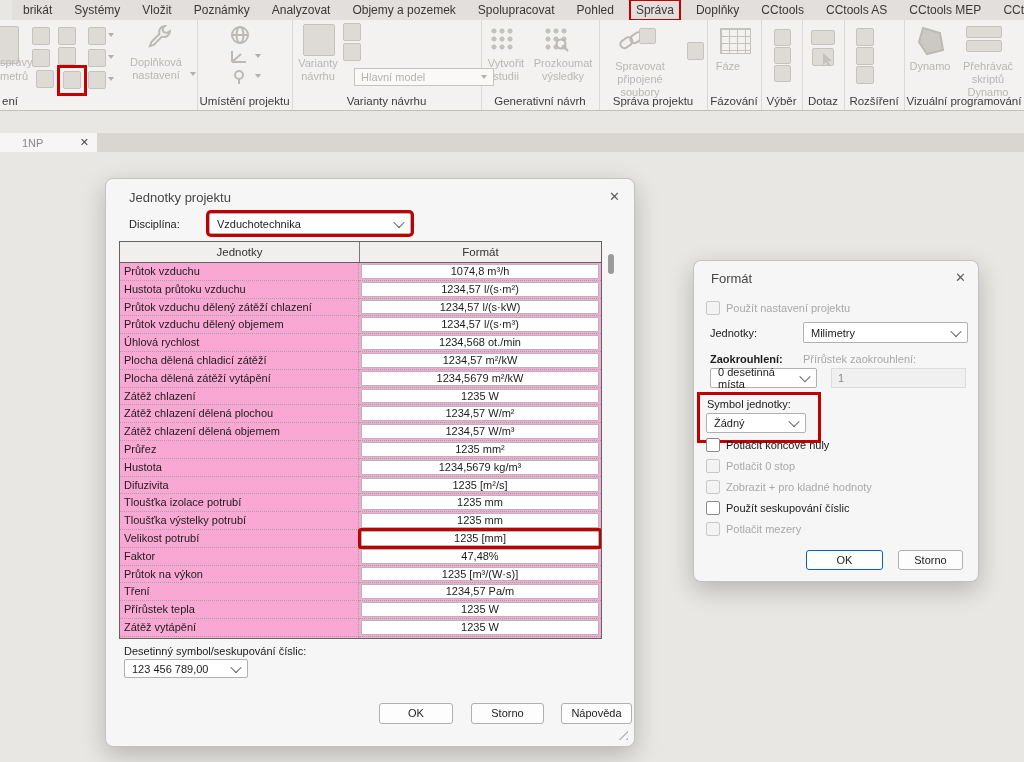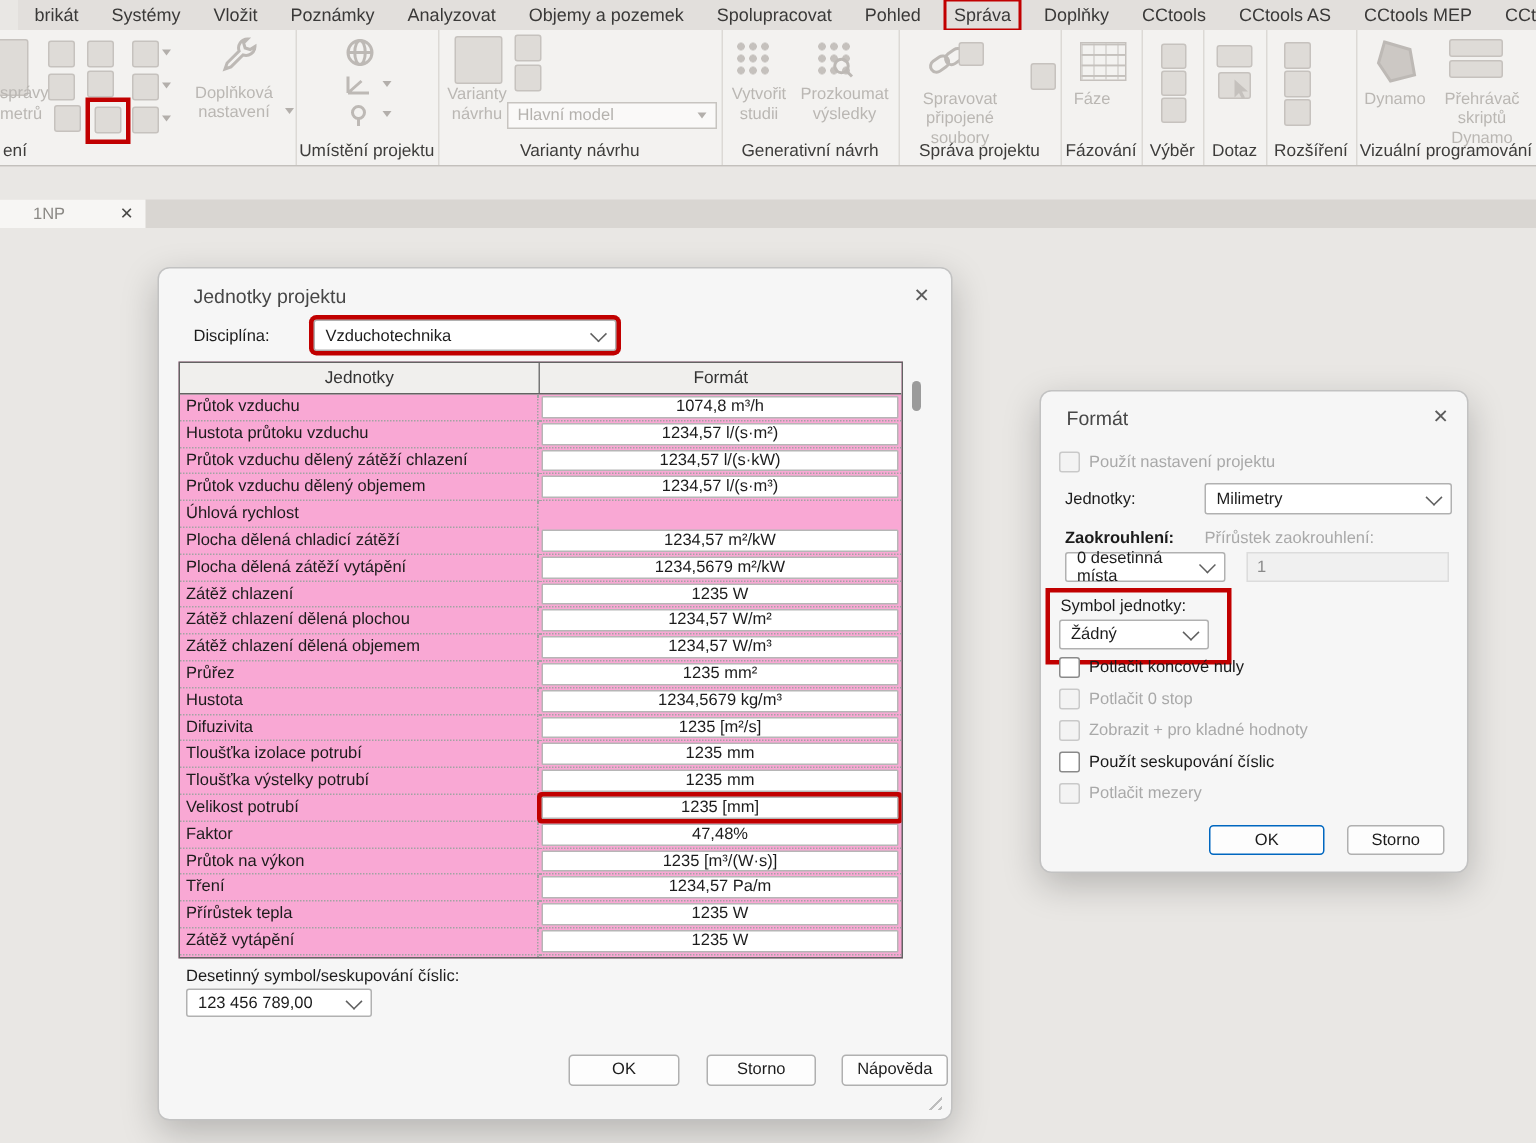--- a/index.html
+++ b/index.html
@@ -143,21 +143,21 @@
       </svg>
       <div class="tri" style="left:58px;top:54px;"></div>
       <div class="glabel">Umístění projektu</div>
     </div>
 
     <div class="rgroup" style="left:292px;width:189px;">
       <div class="ph" style="left:11px;top:4px;width:30px;height:30px;"></div>
       <div class="rtext" style="left:0px;top:37px;width:52px;">Varianty návrhu</div>
       <div class="ph" style="left:51px;top:3px;width:16px;height:16px;"></div>
       <div class="ph" style="left:51px;top:23px;width:16px;height:16px;"></div>
-      <div class="rdd" style="left:46px;top:48px;width:126px;">
+      <div class="rdd" style="left:62px;top:48px;width:126px;">
         <span>Hlavní model</span>
         <div class="tri" style="position:static;margin-left:auto;"></div>
       </div>
       <div class="glabel">Varianty návrhu</div>
     </div>
 
     <div class="rgroup" style="left:481px;width:118px;">
       <div class="dots" style="left:8px;top:6px;"></div>
       <div class="rtext" style="left:0px;top:37px;width:50px;">Vytvořit studii</div>
       <div class="dots" style="left:62px;top:6px;"></div>
@@ -262,20 +262,23 @@
           </div>
         </div>
         <div class="t-row">
           <div class="t-name">Průtok vzduchu dělený objemem</div>
           <div class="t-val">
             <button class="val-btn">1234,57 l/(s·m³)</button>
           </div>
         </div>
         <div class="t-row">
           <div class="t-name">Úhlová rychlost</div>
+          <div class="t-val">
+            <button class="val-btn">1234,568 ot./min</button>
+          </div>
         </div>
         <div class="t-row">
           <div class="t-name">Plocha dělená chladicí zátěží</div>
           <div class="t-val">
             <button class="val-btn">1234,57 m²/kW</button>
           </div>
         </div>
         <div class="t-row">
           <div class="t-name">Plocha dělená zátěží vytápění</div>
           <div class="t-val">

